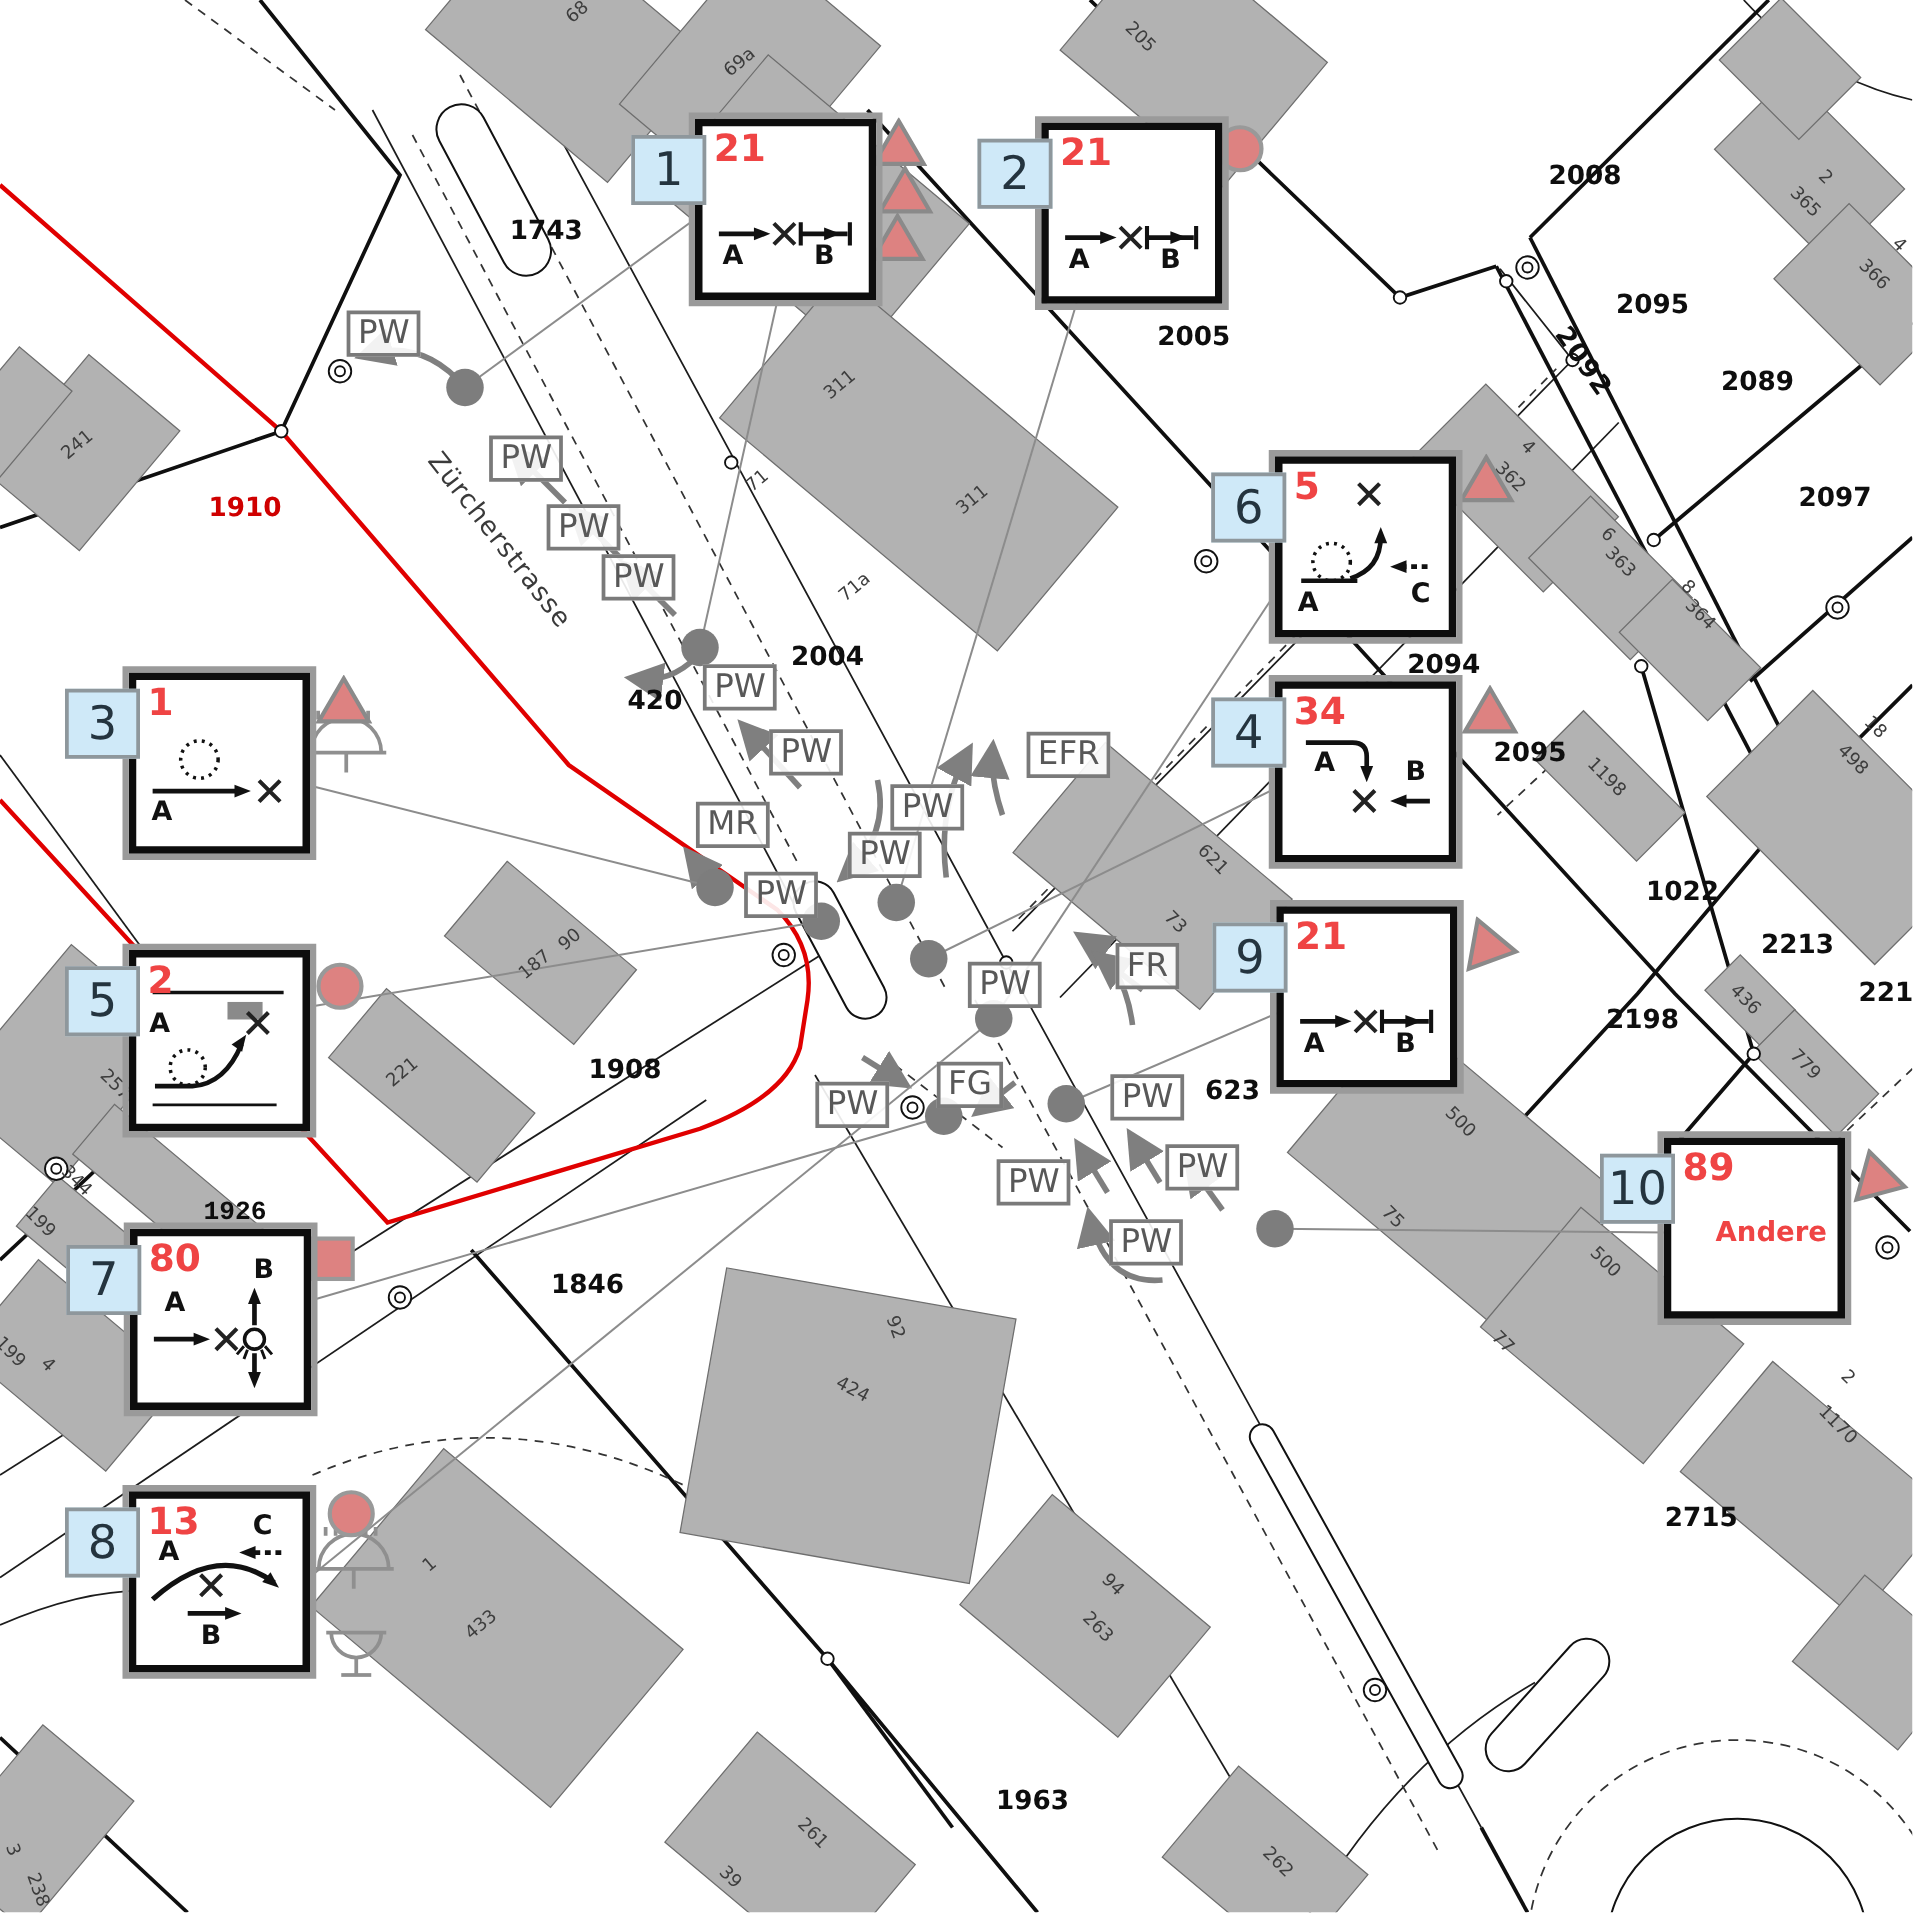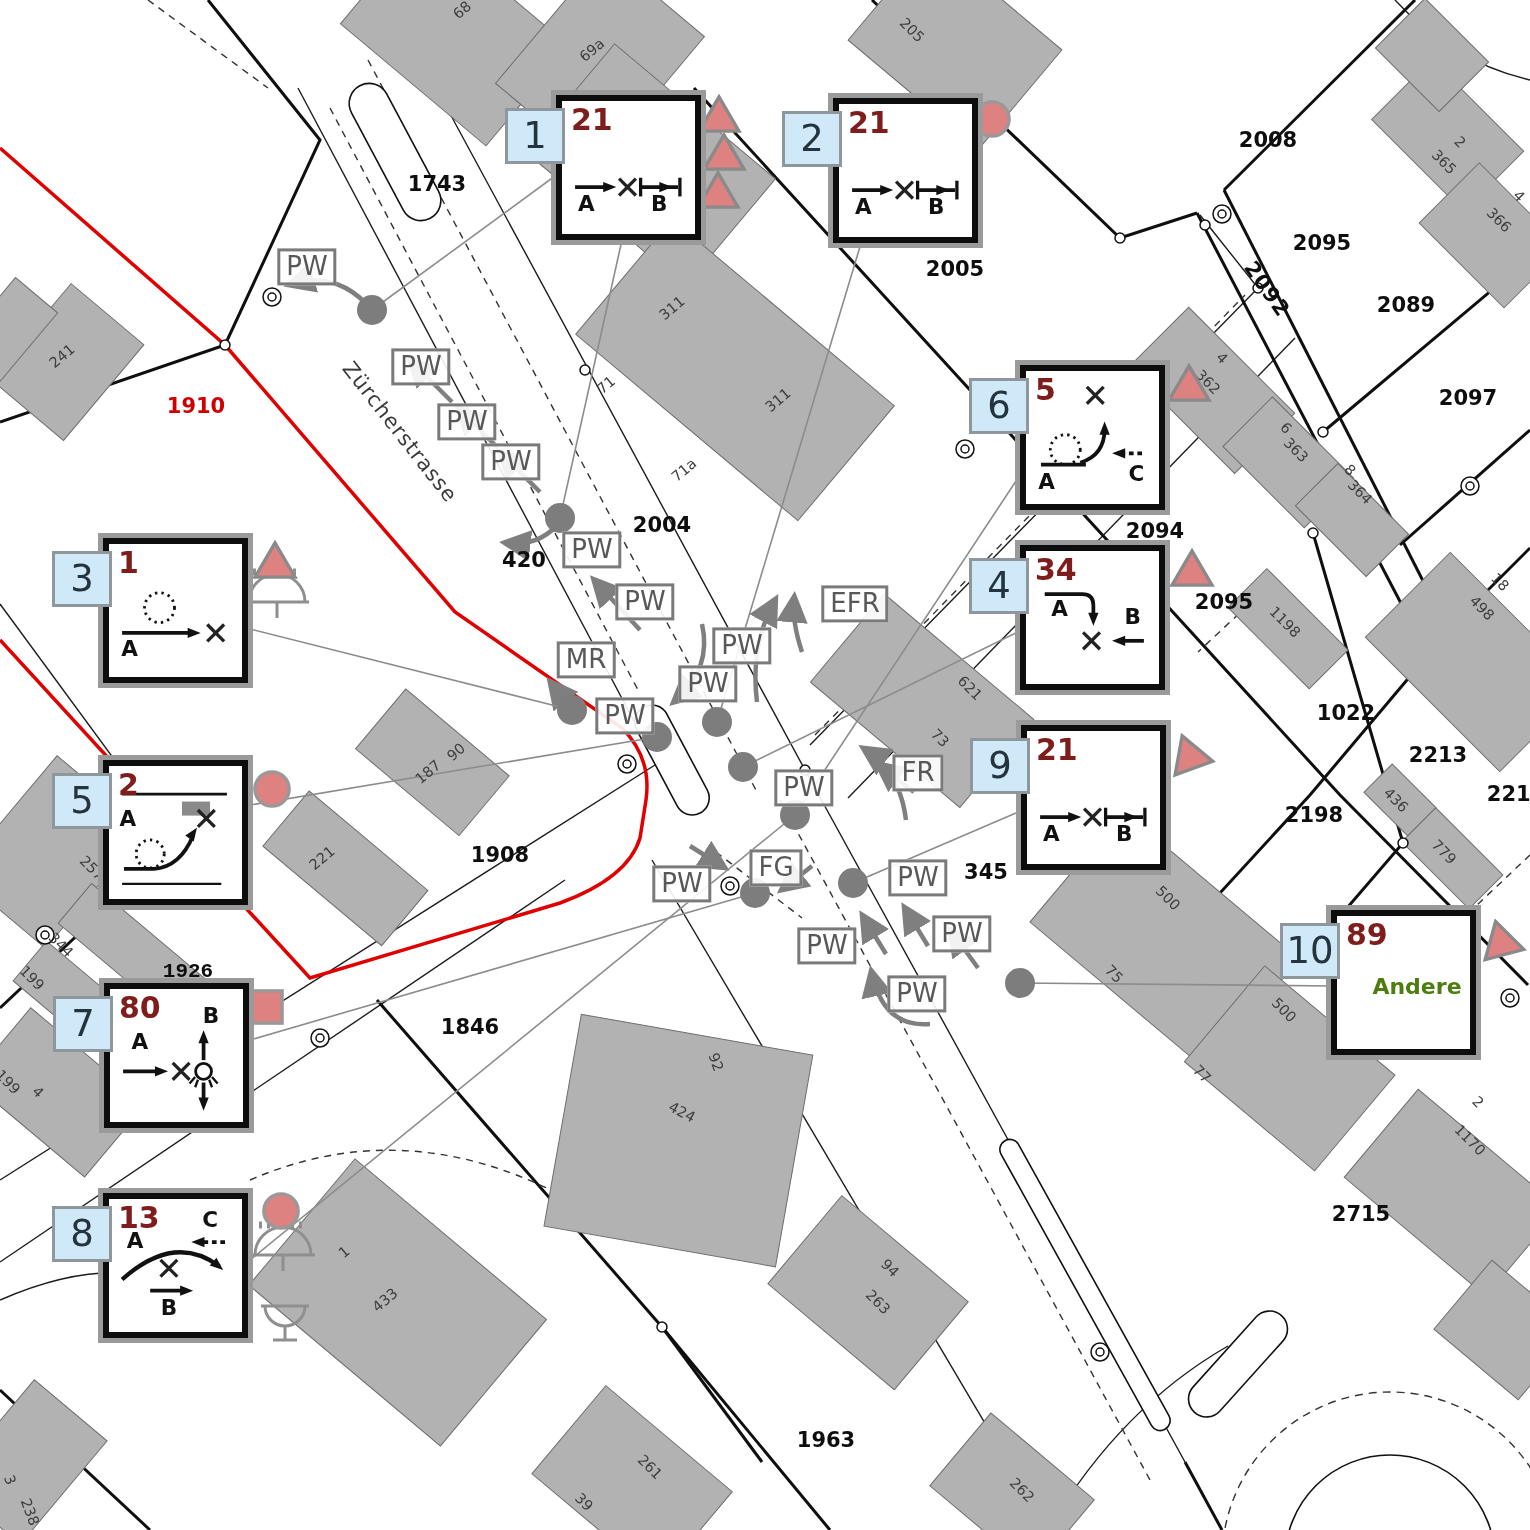--- a/index.html
+++ b/index.html
@@ -15,21 +15,21 @@
   .blabel{position:absolute;transform:translate(-50%,-50%) rotate(var(--r));font-size:14.5px;
           color:#3d3d3d;white-space:nowrap;z-index:3}
   .tag{position:absolute;transform:translate(-50%,-50%);border:3px solid #7a7a7a;
        background:rgba(255,255,255,.9);color:#585858;font-size:26px;padding:0 6px;
        line-height:1.2;white-space:nowrap;z-index:7}
   .dot{position:absolute;width:30px;height:30px;border-radius:50%;background:#7d7d7d;
        transform:translate(-50%,-50%);z-index:5}
   .marker{position:absolute;transform:translate(-50%,-50%) rotate(var(--r,0deg));z-index:6;line-height:0}
   .abox{position:absolute;width:145px;height:145px;background:#fff;border:6px solid #0d0d0d;
         outline:5px solid #9a9a9a;box-sizing:border-box;z-index:8}
-  .abox .code{position:absolute;left:9px;top:1px;font-weight:700;font-size:30px;color:#7f1d1d}
+  .abox .code{position:absolute;left:9px;top:1px;font-weight:700;font-size:30px;color:#ef4444}
   .abox svg.diag{position:absolute;left:0;top:0;width:131px;height:131px}
   .badge{position:absolute;left:-57px;top:7px;min-width:50px;height:50px;background:#cfe9f8;
          border:3px solid #8e979c;color:#24343f;font-size:37px;text-align:center;line-height:49px;
          padding:0 2px}
 </style>
 </head>
 <body>
 
 <div id="stage">
 
@@ -232,21 +232,21 @@
       <div class="plabel" style="left: 1468px; top: 398px;">2097</div>
       <div class="plabel" style="left: 955px; top: 269px;">2005</div>
       <div class="plabel" style="left: 662px; top: 525px;">2004</div>
       <div class="plabel" style="left: 524px; top: 560px;">420</div>
       <div class="plabel" style="left: 1155px; top: 531px;">2094</div>
       <div class="plabel" style="left: 1224px; top: 602px;">2095</div>
       <div class="plabel" style="left: 1346px; top: 713px;">1022</div>
       <div class="plabel" style="left: 1438px; top: 755px;">2213</div>
       <div class="plabel" style="left: 1516px; top: 794px;">2214</div>
       <div class="plabel" style="left: 1314px; top: 815px;">2198</div>
-      <div class="plabel" style="left: 986px; top: 872px;">345</div>
+      <div class="plabel" style="left: 986px; top: 872px;">623</div>
       <div class="plabel" style="left: 500px; top: 855px;">1908</div>
       <div class="plabel" style="left: 188px; top: 971px; font-family: Liberation Mono, monospace;">1926</div>
       <div class="plabel" style="left: 470px; top: 1027px;">1846</div>
       <div class="plabel" style="left: 826px; top: 1440px;">1963</div>
       <div class="plabel" style="left: 1361px; top: 1214px;">2715</div>
       <div class="plabel red" style="left: 196px; top: 406px;">1910</div>
       <div class="blabel" style="left: 62px; top: 356px; --r: -40deg;">241</div>
       <div class="blabel" style="left: 462px; top: 10px; --r: -40deg;">68</div>
       <div class="blabel" style="left: 592px; top: 50px; --r: -40deg;">69a</div>
       <div class="blabel" style="left: 912px; top: 30px; --r: 45deg;">205</div>
@@ -498,17 +498,17 @@
           <line x1="44" y1="98" x2="82" y2="98" stroke="#111" stroke-width="4"></line>
           <polygon fill="#111" points="90.0,98.0 76.0,92.5 76.0,103.5"></polygon>
           <text x="64" y="124" text-anchor="middle" font-family="DejaVu Sans,sans-serif" font-weight="700" font-size="23" fill="#111">B</text>
         </svg>
         <div class="code">13</div>
         <div class="badge">8</div>
       </div>
       <div class="abox" style="left: 1331px; top: 910px;">
         <svg class="diag" viewBox="0 0 140 140"></svg>
         <div class="code">89</div>
-        <div class="" style="position: absolute; left: 0px; right: 0px; top: 58px; text-align: center; font-weight: 700; font-size: 22px; color: #4d7c0f; padding-left: 27px;">Andere</div>
+        <div class="" style="position: absolute; left: 0px; right: 0px; top: 58px; text-align: center; font-weight: 700; font-size: 22px; color: #ef4444; padding-left: 27px;">Andere</div>
         <div class="badge">10</div>
       </div>
     </div>
 </div>
 
 </body></html>

